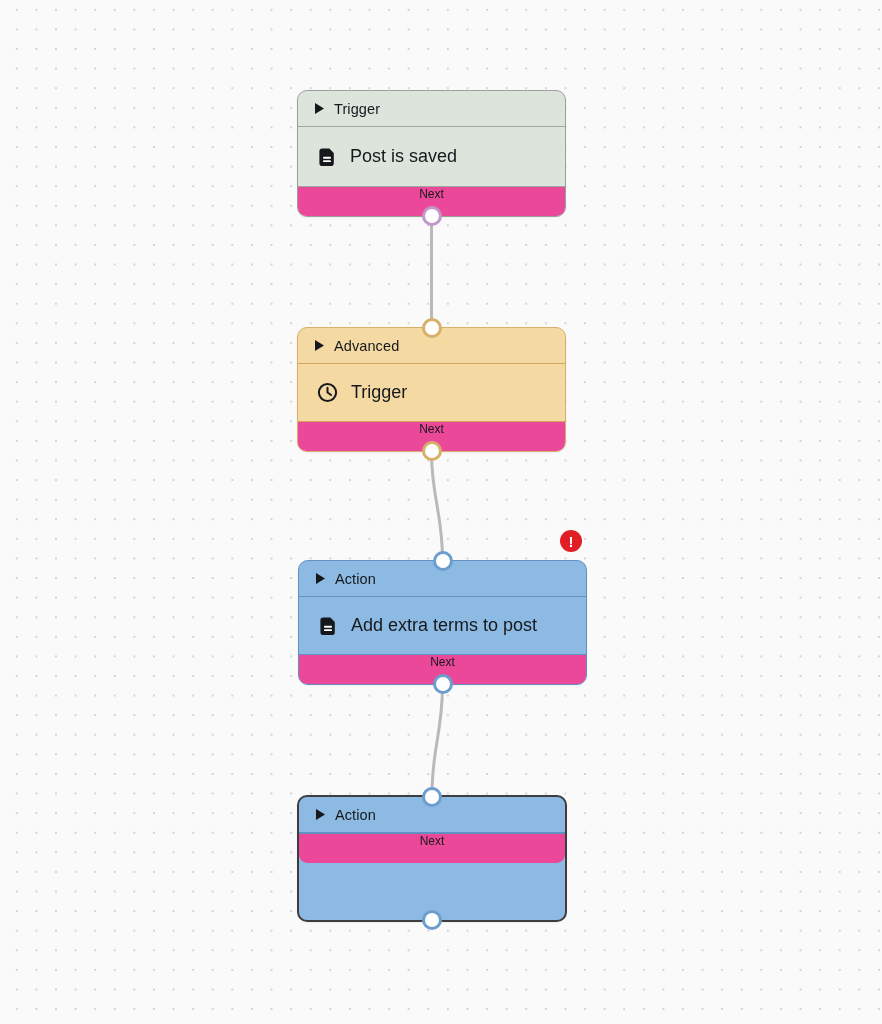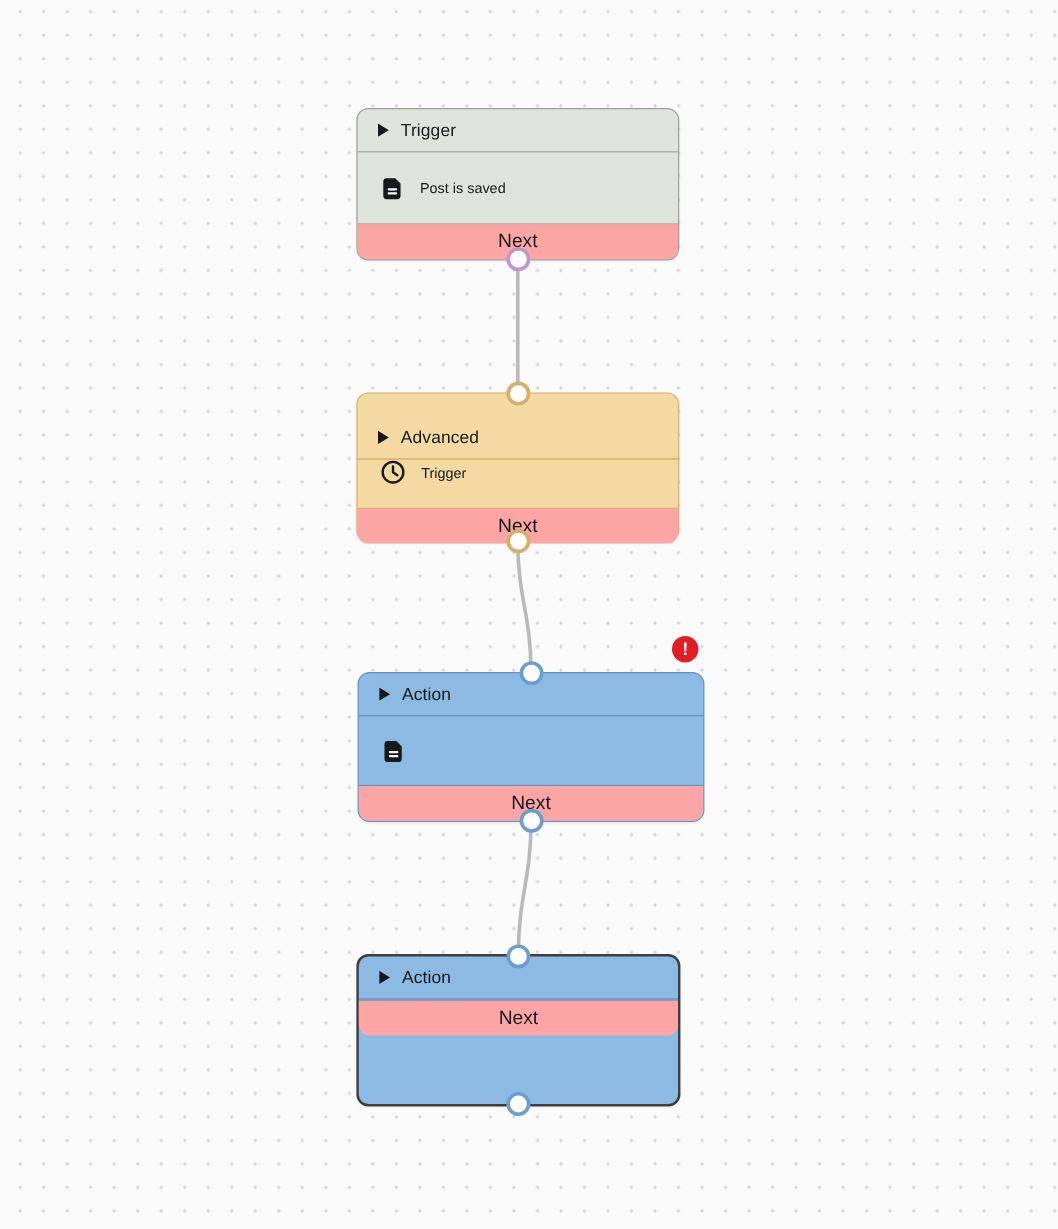--- a/index.html
+++ b/index.html
@@ -45,44 +45,43 @@
     font-weight: 500;
     border-bottom: 1px solid;
     letter-spacing: 0.1px;
   }
   .node__body {
     flex: 1;
     display: flex;
     align-items: center;
     gap: 13px;
     padding: 0 19px;
-    font-size: 12px;
+    font-size: 18px;
     font-weight: 400;
   }
   .node__footer {
     height: 29px;
     flex: 0 0 29px;
-    background: #fca5a5;
+    background: #ec4899;
     border-top: 1px solid;
     border-radius: 0 0 8.5px 8.5px;
     display: flex;
-    align-items: center;
     justify-content: center;
-    font-size: 16px;
+    font-size: 12px;
     font-weight: 500;
   }
   .icon-wrap { display: flex; align-items: center; justify-content: center; }
 
   
   .node--trigger  { background: #dde4db; border-color: #99a199; }
   .node--trigger .node__header, .node--trigger .node__footer { border-color: #a0a8a0; }
   .node--trigger .port { border-color: #bf97c8; }
 
   .node--advanced { background: #f4d9a3; border-color: #d6b069; }
-  .node--advanced .node__header, .node--advanced .node__footer { border-color: #cfa75f; margin-top: 19px; }
+  .node--advanced .node__header, .node--advanced .node__footer { border-color: #cfa75f; }
   .node--advanced .port { border-color: #d6b069; }
 
   .node--action   { background: #8cbae2; border-color: #6191c3; }
   .node--action .node__header, .node--action .node__footer { border-color: #6191c3; }
   .node--action .port { border-color: #6b9dce; }
 
   .node--selected { border-color: #3e3e3e; border-width: 2px; }
 
   .port {
     position: absolute;
@@ -190,20 +189,21 @@
       <span>Action</span>
     </div>
     <div class="node__body">
       <span class="icon-wrap">
         <svg width="20" height="20" viewBox="0 0 20 20">
           <path d="M5.2 1.5h7.1l4.5 4.5v10.2a2.8 2.8 0 0 1-2.8 2.8H5.2a2.8 2.8 0 0 1-2.8-2.8V4.3a2.8 2.8 0 0 1 2.8-2.8z" fill="#16191c"></path>
           <rect x="6" y="9.8" width="8" height="1.9" rx="0.9" fill="#ffffff"></rect>
           <rect x="6" y="13.2" width="8" height="1.9" rx="0.9" fill="#ffffff"></rect>
         </svg>
       </span>
+      <span>Add extra terms to post</span>
     </div>
     <div class="node__footer">
       <span>Next</span>
     </div>
     <span class="port port--in"></span>
     <span class="port port--out"></span>
   </div>
 
   <div class="error-badge">
     <span>!</span>

